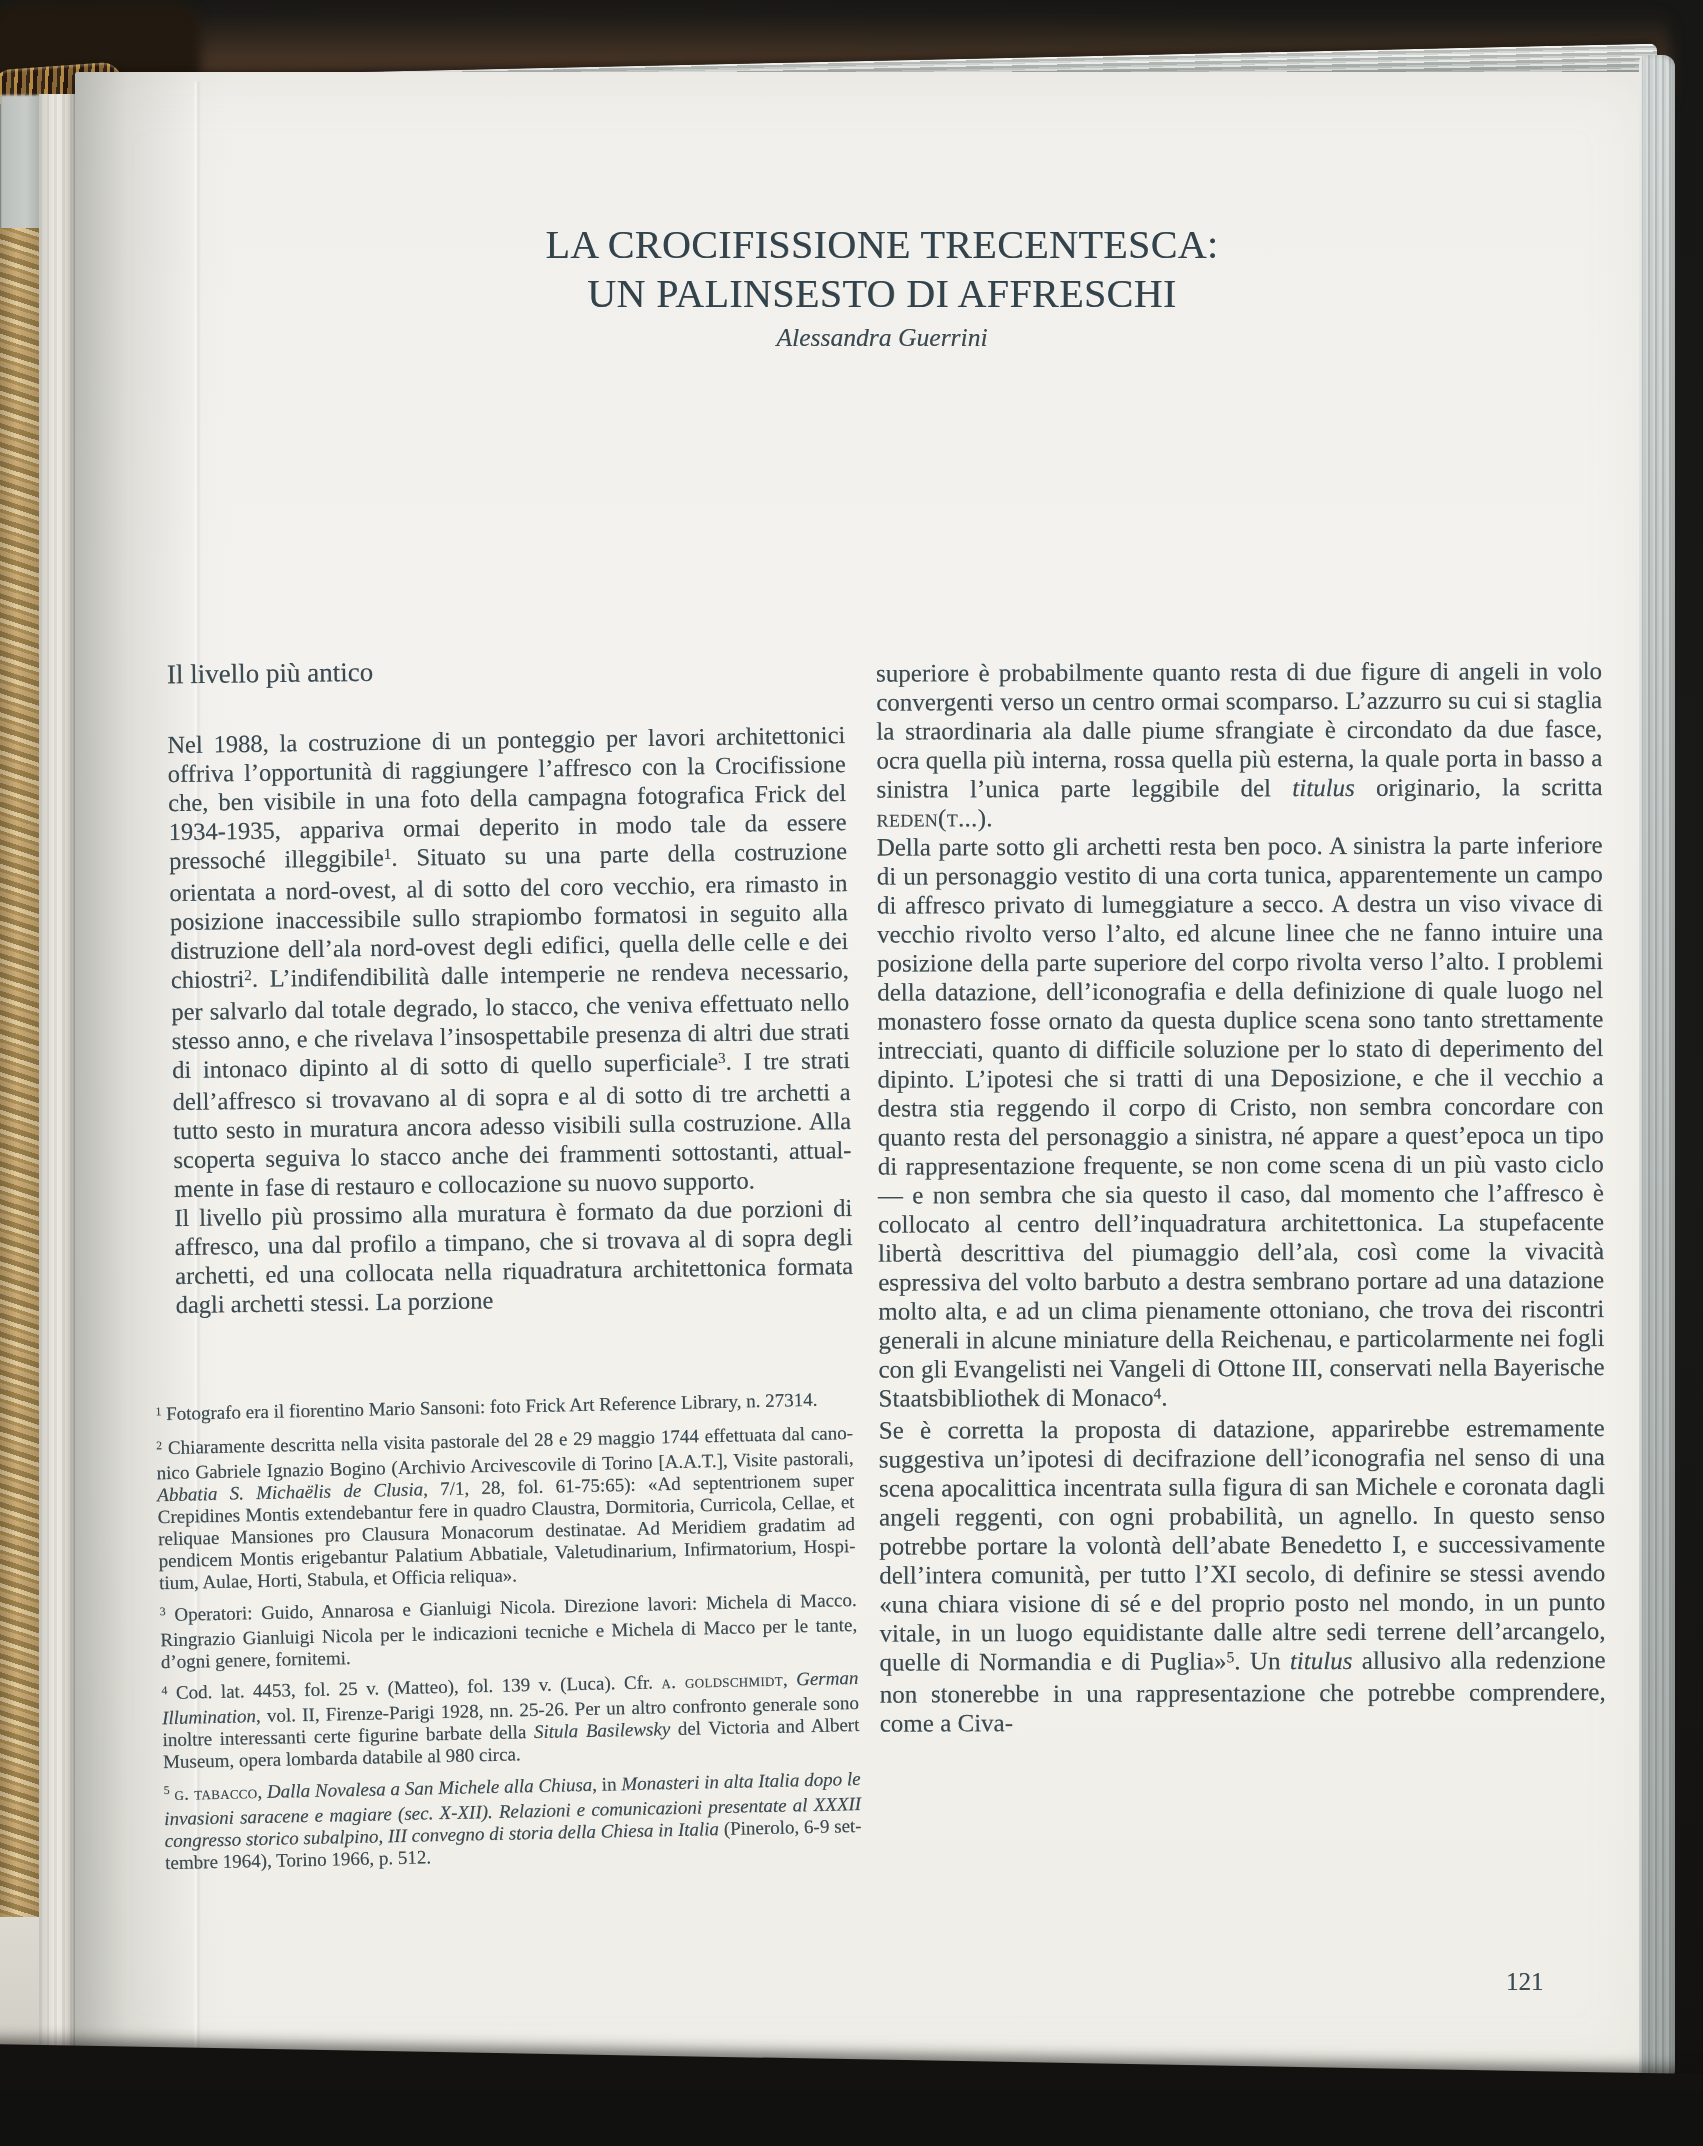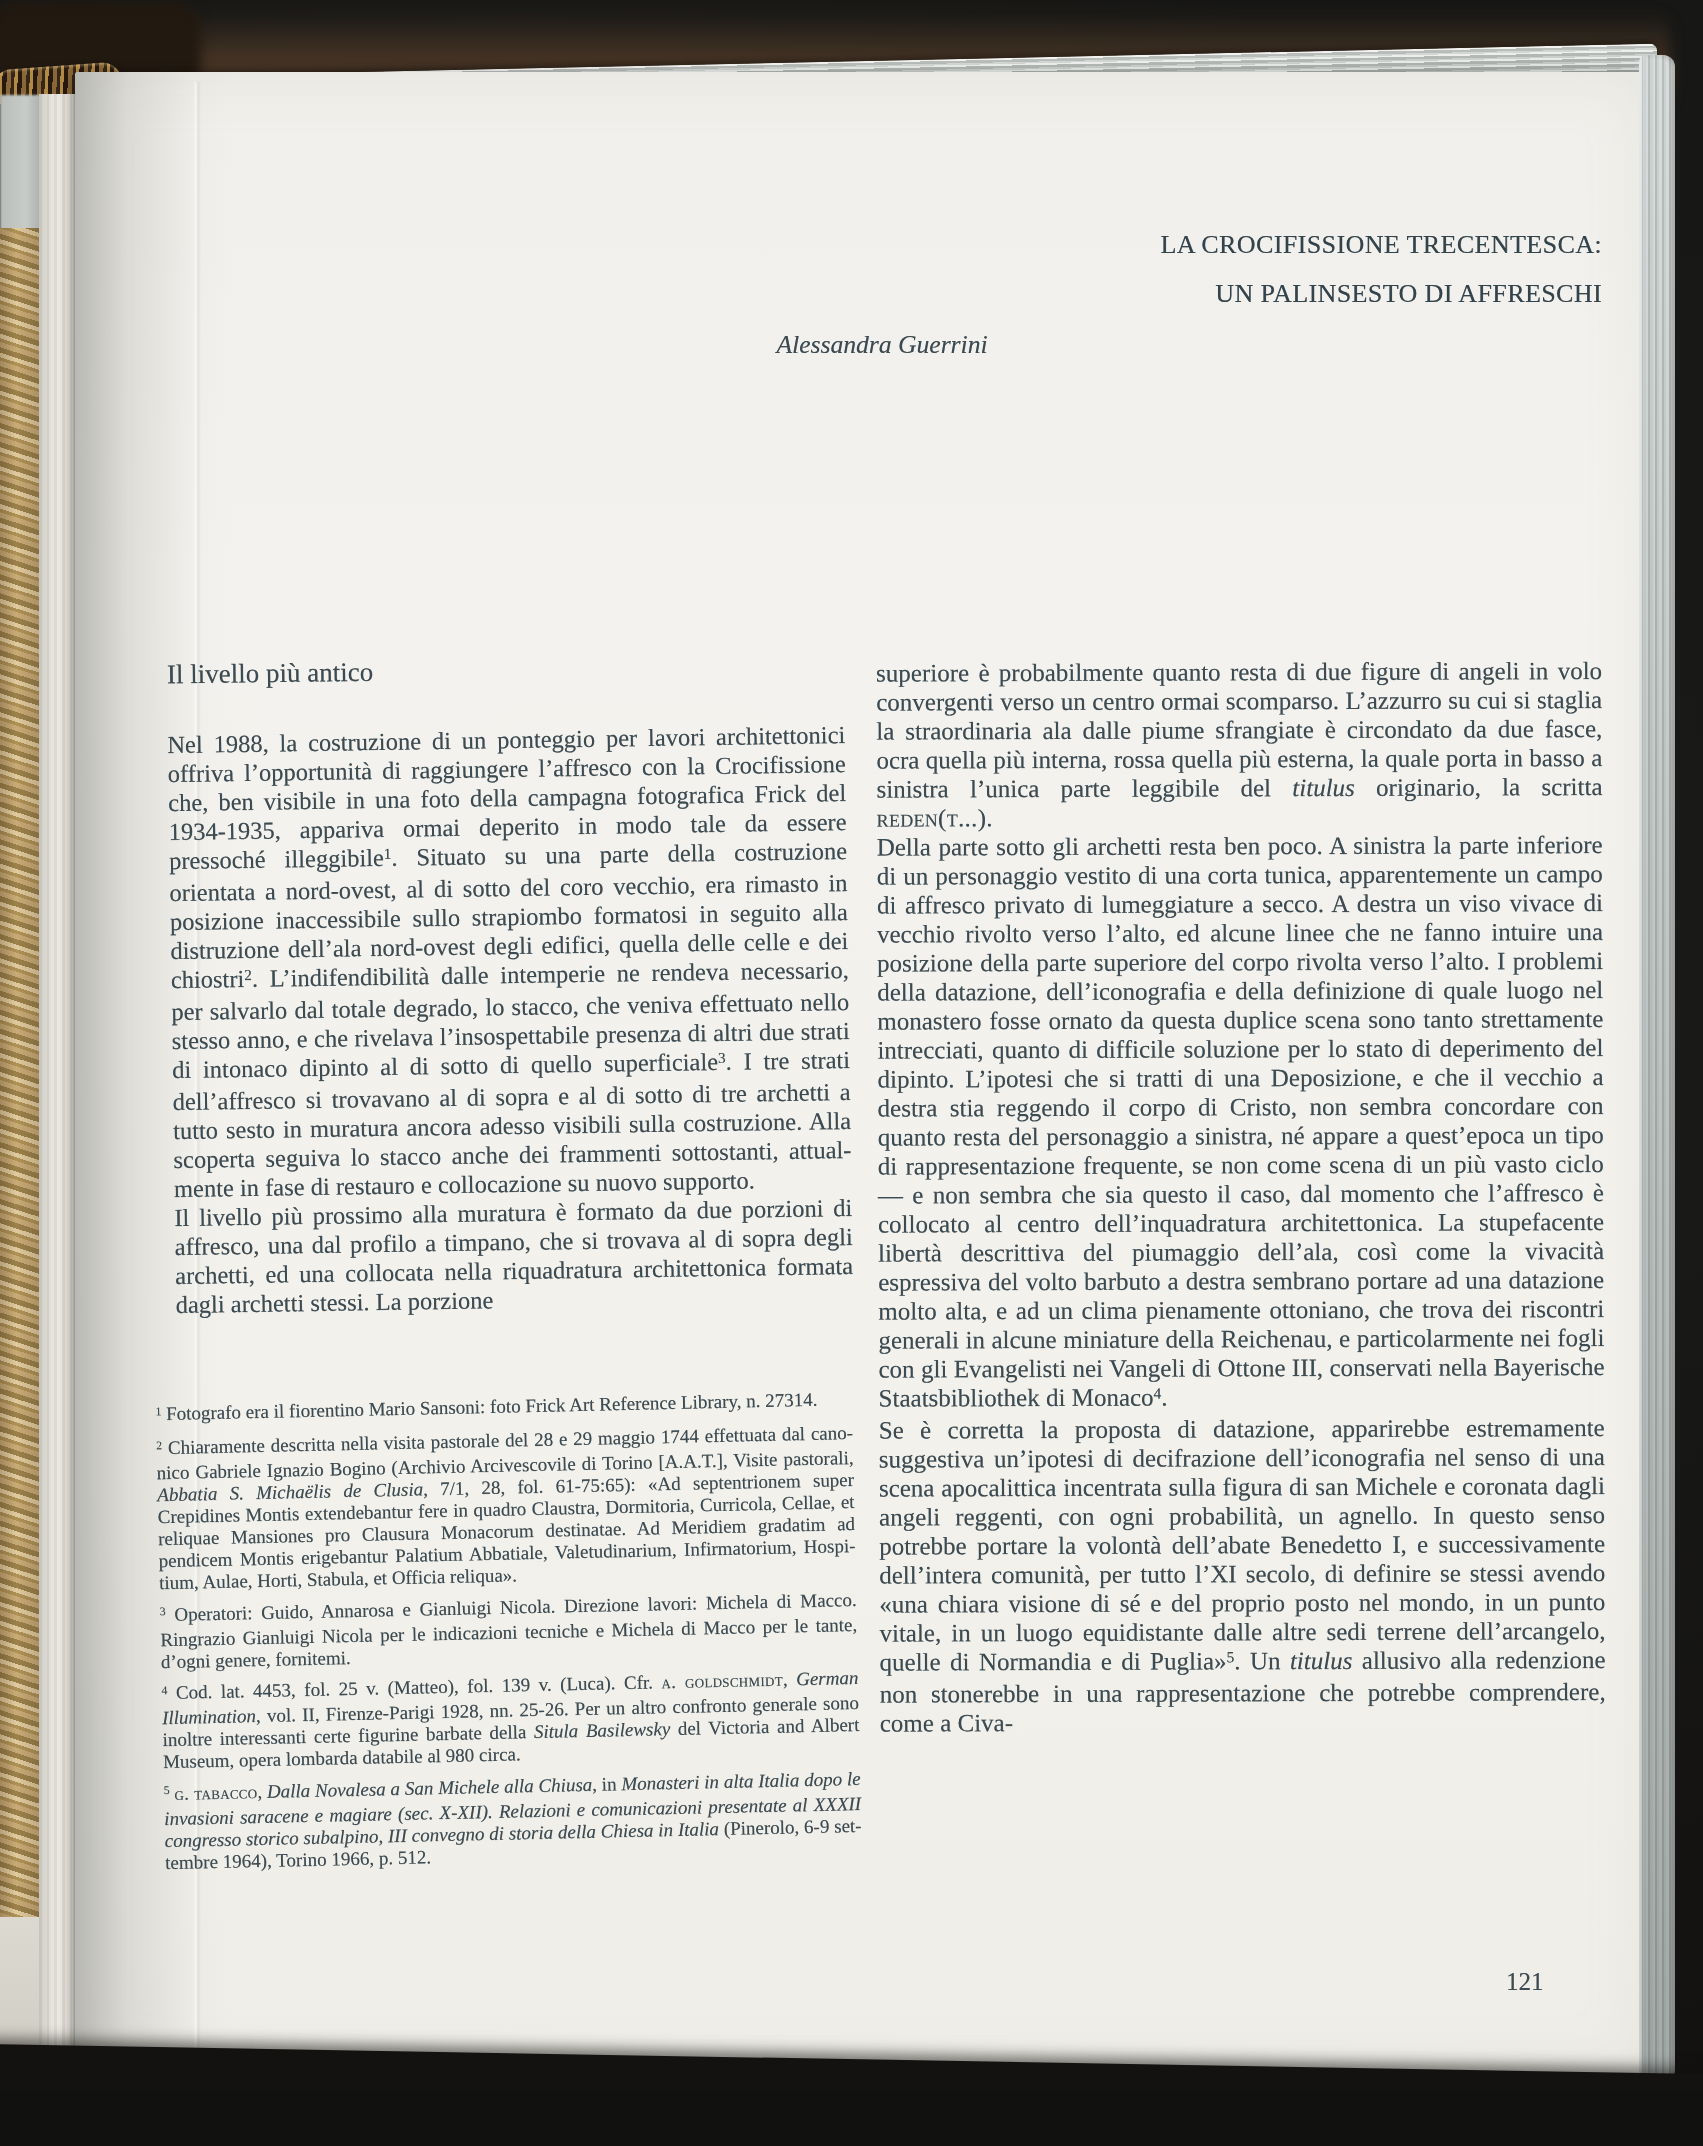--- a/index.html
+++ b/index.html
@@ -62,23 +62,23 @@
       border-radius:6.8px 12px 10.2px 5.1px;
       box-shadow:inset 2.6px 0 3.4px rgba(255,255,255,.5), inset -2.6px 0 4.3px rgba(0,0,0,.25);}
   .bottom-dark{position:absolute;left:-17px;top:2044px;width:1772px;height:239px;
       transform-origin:left top;transform:rotate(1.0deg);
       background:#131210;box-shadow:0 -6px 13.6px rgba(18,16,12,.55);}
   .bottom-dark2{position:absolute;left:0;top:2091px;width:1704px;height:60px;background:#111110;}
 
   
   .ink{color:#3c4a51;text-shadow:0.2px 0.2px 0.4px rgba(44,58,64,.45);}
   .title-block{position:absolute;left:162px;top:220px;width:1440px;text-align:center;}
-  .title-line{font-size:26px;line-height:49px;letter-spacing:0.4px;color:#33434c;
-      text-shadow:0.3px 0.3px 0.5px rgba(35,50,58,.5);text-align:right;}
-  .author{font-size:25.6px;font-style:italic;margin-top:12px;color:#3b4951;}
+  .title-line{font-size:40px;line-height:49px;letter-spacing:0.4px;color:#33434c;
+      text-shadow:0.3px 0.3px 0.5px rgba(35,50,58,.5);}
+  .author{font-size:25.6px;font-style:italic;margin-top:5px;color:#3b4951;}
   .section-heading{position:absolute;left:167px;top:658px;font-size:27px;font-weight:normal;margin:0;
       transform:rotate(-0.7deg);}
   .col{position:absolute;text-align:justify;}
   .col p{margin:0;}
   .col-left{left:167px;top:720px;width:678px;font-size:24.5px;line-height:29px;
       transform:rotate(-0.85deg);transform-origin:top right;}
   .col-right{left:876px;top:656px;width:726px;font-size:25px;line-height:29px;
       transform:rotate(-0.2deg);transform-origin:top right;}
   .footnotes{position:absolute;left:155px;top:1388px;width:697px;font-size:19px;line-height:22px;
       text-align:justify;transform:rotate(-1.25deg);transform-origin:top right;}

